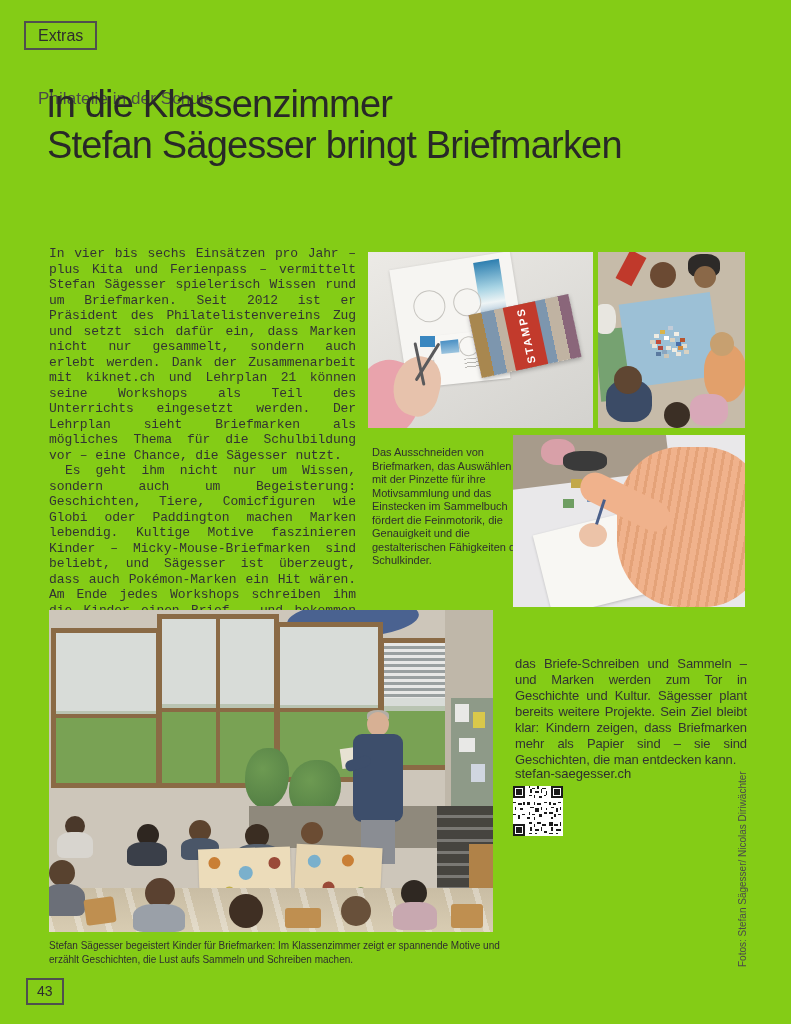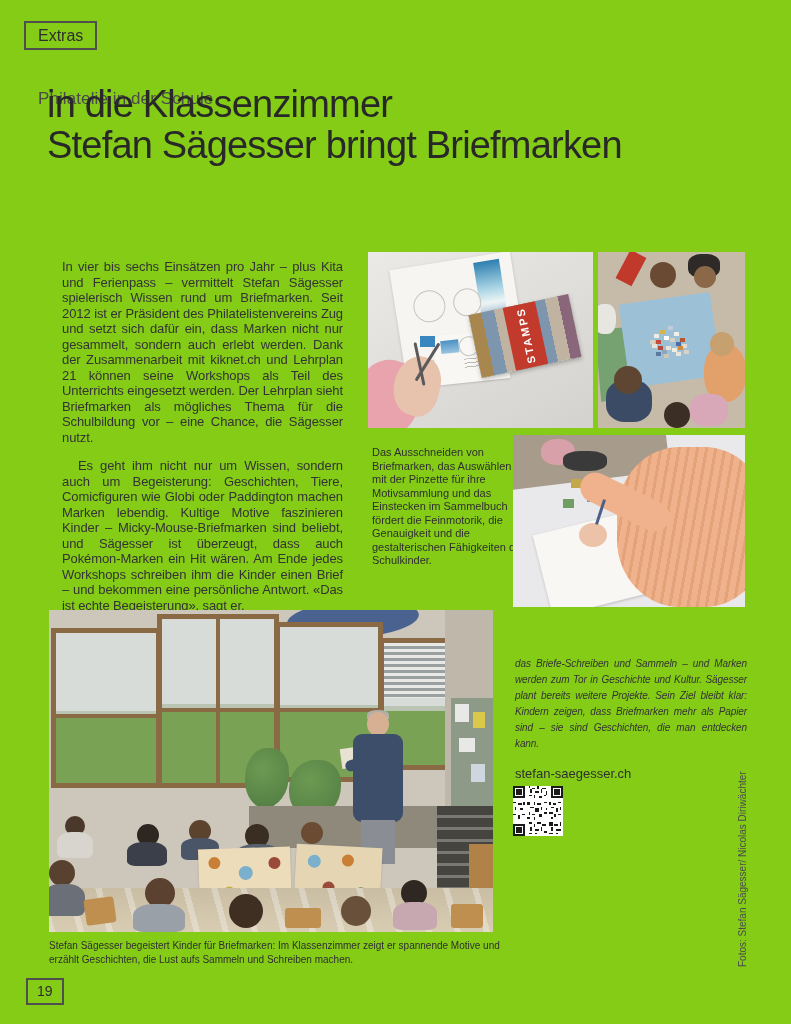--- a/index.html
+++ b/index.html
@@ -14,25 +14,25 @@
             border:2px solid #4f4f4f;font-size:14px;color:#2e2e2e;}
 
   .kicker{left:38px;top:65px;font-size:17px;color:#4a4a4a;letter-spacing:.1px;margin-top:24px;}
   .headline{left:47px;top:84px;width:710px;font-size:38px;line-height:41px;
             letter-spacing:-.8px;color:#282828;font-weight:400;}
   .lede{left:49px;top:170px;width:700px;font-size:16.5px;line-height:21.5px;
         color:#2e2e2e;letter-spacing:-.2px;}
 
   .col-left{left:49px;top:246px;width:307px;font-size:13px;line-height:15.5px;
             letter-spacing:-.1px;text-align:justify;hyphens:auto;-webkit-hyphens:auto;color:#333;}
-  .col-left p{margin:13px;}
+  .col-left p{margin:0;font-family:Liberation Mono, monospace;}
   .col-left p.indent{text-indent:16px;}
 
-  .col-right{left:515px;top:656px;width:232px;font-size:10px;line-height:16px;
-             letter-spacing:-.1px;text-align:justify;hyphens:auto;-webkit-hyphens:auto;color:#333;font-style:italic;}
+  .col-right{left:515px;top:656px;width:232px;font-size:13px;line-height:16px;
+             letter-spacing:-.1px;text-align:justify;hyphens:auto;-webkit-hyphens:auto;color:#333;}
   .website{left:515px;top:766px;font-size:13px;color:#2f2f2f;}
 
   .caption-side{left:372px;top:446px;width:153px;font-size:11px;line-height:13.5px;color:#2f2f2f;}
   .caption-bottom{left:49px;top:939px;width:455px;font-size:10px;line-height:14px;color:#2f2f2f;}
 
   .credit{left:737px;top:772px;height:195px;width:13px;writing-mode:vertical-rl;
           transform:rotate(180deg);font-size:10px;color:#4a4a4a;white-space:nowrap;}
 
   
   .photo{overflow:hidden;background:#ddd;}
@@ -345,17 +345,17 @@
         <rect x="22" y="24" width="1" height="2"></rect>
       <rect x="25" y="25" width="2" height="1"></rect>
         <rect x="21" y="27" width="2" height="1"></rect>
       <rect x="25" y="27" width="1" height="1"></rect>
         <rect x="27" y="25" width="1" height="1"></rect>
     </g>
   </svg>
 
   <div class="s caption-bottom">Stefan Sägesser begeistert Kinder für Briefmarken: Im Klassenzimmer zeigt er spannende Motive und erzählt Geschichten, die Lust aufs Sammeln und Schreiben machen.</div>
 
-  <div class="s page-num">19</div>
+  <div class="s page-num">43</div>
 
   <div class="s credit">Fotos: Stefan Sägesser/ Nicolas Diriwächter</div>
 
 </div>
 
 </body></html>

